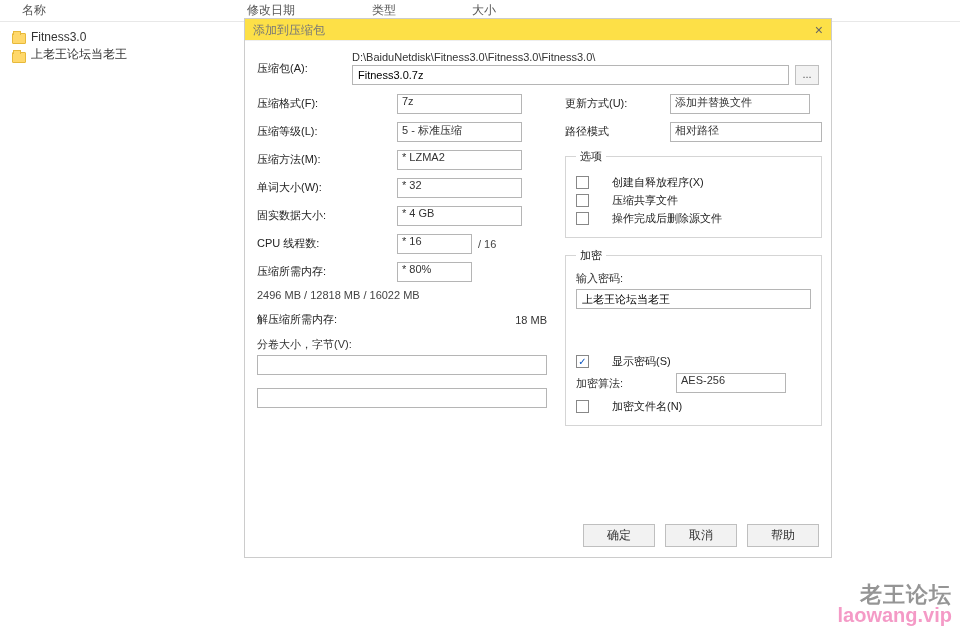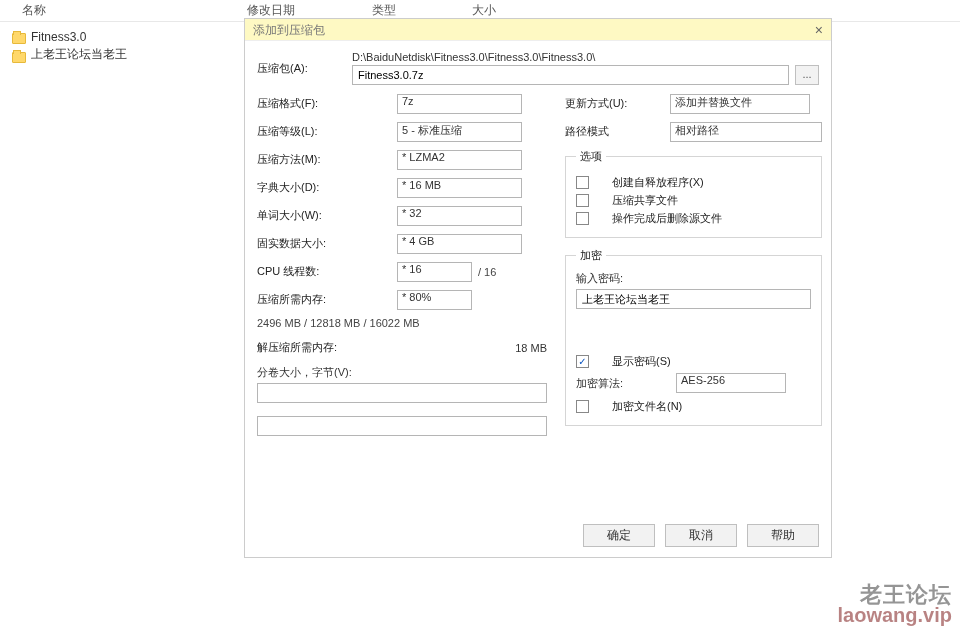--- a/index.html
+++ b/index.html
@@ -14,21 +14,21 @@
   .col-size { width: 80px; }
   
   
   .tree { position: absolute; left: 12px; top: 26px; font-size: 12px; color: #333; }
   .tree-item { display: flex; align-items: flex-end; height: 19px; gap: 5px; padding: 1px 0; }
   .folder-icon { width: 14px; height: 11px; background: #ffd86b; border: 1px solid #e7b93a; border-radius: 1px; position: relative; }
   .folder-icon::before { content:""; position:absolute; top:-3px; left:0; width:6px; height:3px; background:#ffd86b; border:1px solid #e7b93a; border-bottom:none; }
   
   
   .dialog { position: absolute; left: 244px; top: 18px; width: 588px; height: 540px; background: #fff; border: 1px solid #ccc; }
-  .dialog-title { height: 22px; line-height: 22px; padding: 0 8px; font-size: 12px; color: #777; background: #fef9c3; border-bottom: 1px solid #eee; display:flex; justify-content:space-between; align-items:center;}
+  .dialog-title { height: 22px; line-height: 22px; padding: 0 8px; font-size: 12px; color: #777; background: #fde047; border-bottom: 1px solid #eee; display:flex; justify-content:space-between; align-items:center;}
   .close-x { font-family: sans-serif; color:#666; cursor:pointer; font-size:14px; }
   .dialog-body { padding: 10px 12px 8px 12px; }
   
   .row { display:flex; align-items:center; margin-bottom: 8px; }
   .lbl { width: 95px; color:#222; }
   
   input[type=text].wide { flex:1; height:20px; border:1px solid #b5b5b5; padding:0 5px; font-size:11px; background:#fff; }
   .browse-btn { width:24px; height:20px; margin-left:6px; border:1px solid #bfbfbf; background:#f2f2f2; text-align:center; line-height:16px; color:#555; }
   
   .two-col { display:flex; gap:18px; margin-top:4px; }
@@ -54,21 +54,21 @@
   .pw-input { width:100%; height:20px; border:1px solid #b5b5b5; padding:0 5px; font-size:11px; }
   
   .enc-row { display:flex; align-items:center; margin-top:4px; }
   .enc-row .elabel { width: 100px; }
   
   .buttons { position:absolute; bottom:10px; right:12px; display:flex; gap:10px; }
   .btn { width:72px; height:23px; border:1px solid #bfbfbf; background:#f2f2f2; font-size:12px; color:#333; display:flex; align-items:center; justify-content:center; }
   
   .watermark { position:absolute; right: 8px; bottom: 4px; text-align:right; pointer-events:none; }
   .wm1 { font-size:22px; font-weight:700; color:#404040; opacity:0.55; letter-spacing:1px; }
-  .wm2 { font-size:20px; font-weight:600; color:#7f1d1d; opacity:0.55; margin-top:-6px; }
+  .wm2 { font-size:20px; font-weight:600; color:#ec4899; opacity:0.55; margin-top:-6px; }
 </style>
 </head>
 <body>
 
 <div class="explorer-header">
   <div class="col col-name">名称</div>
   <div class="col col-mod">修改日期</div>
   <div class="col col-type">类型</div>
   <div class="col col-size">大小</div>
 </div>
@@ -111,24 +111,20 @@
         </div>
         <div class="form-row">
           <div class="flabel">压缩等级(L):</div>
           <div class="sel">5 - 标准压缩</div>
         </div>
         <div class="form-row">
           <div class="flabel">压缩方法(M):</div>
           <div class="sel">* LZMA2</div>
         </div>
         <div class="form-row">
-          <div class="flabel">字典大小(D):</div>
-          <div class="sel">* 16 MB</div>
-        </div>
-        <div class="form-row">
           <div class="flabel">单词大小(W):</div>
           <div class="sel">* 32</div>
         </div>
         <div class="form-row">
           <div class="flabel">固实数据大小:</div>
           <div class="sel">* 4 GB</div>
         </div>
         <div class="form-row">
           <div class="flabel">CPU 线程数:</div>
           <div class="sel sm">* 16</div>

